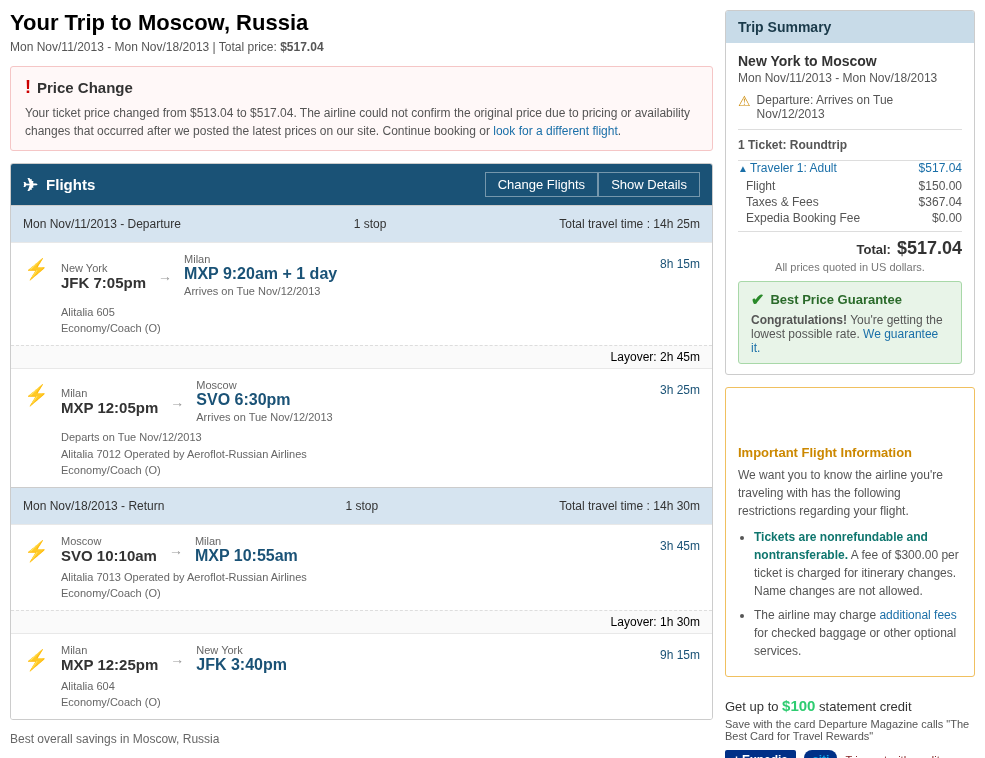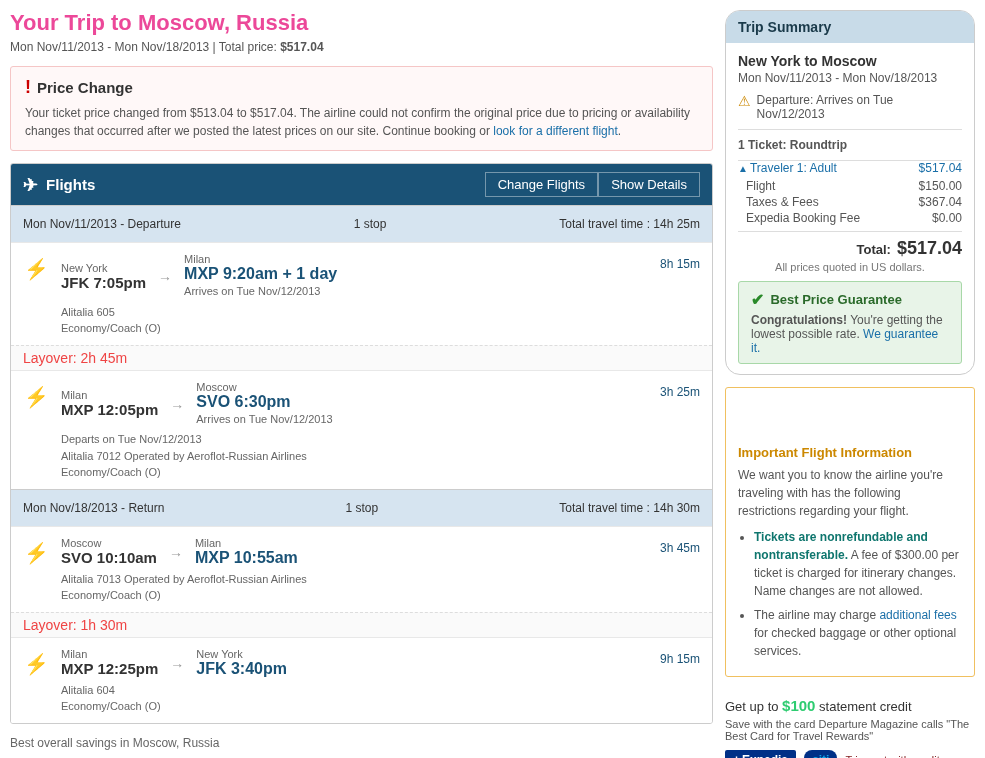--- a/index.html
+++ b/index.html
@@ -2,21 +2,21 @@
 <html><head>
   <meta charset="utf-8">
   <style>
     * { box-sizing: border-box; margin: 0; padding: 0; }
     body { font-family: Arial, sans-serif; font-size: 13px; color: #333; background: #fff; }
     .page-wrapper { display: flex; width: 985px; padding: 10px; gap: 12px; }
     .main-content { flex: 1; min-width: 0; }
     .sidebar { width: 250px; flex-shrink: 0; }
 
     
-    .trip-title { font-size: 22px; color: #ec4899; margin-bottom: 4px; }
+    .trip-title { font-size: 22px; color: #000000; margin-bottom: 4px; }
     .trip-title strong { font-weight: bold; }
     .trip-subtitle { font-size: 12px; color: #555; margin-bottom: 12px; }
     .trip-subtitle strong { font-weight: bold; }
 
     
     .price-change-box { background: #fff8f8; border: 1px solid #f5c6c6; border-radius: 3px; padding: 10px 14px; margin-bottom: 12px; }
     .price-change-title { font-size: 15px; font-weight: bold; color: #333; display: flex; align-items: center; gap: 6px; margin-bottom: 6px; }
     .exclamation-icon { color: #cc0000; font-size: 18px; font-weight: bold; }
     .price-change-text { font-size: 12px; color: #555; line-height: 1.5; }
     .price-change-text a { color: #1a6fa8; text-decoration: none; }
@@ -41,24 +41,24 @@
     .flight-route { display: flex; align-items: center; gap: 12px; margin-bottom: 4px; }
     .origin-block, .dest-block { }
     .city-name { font-size: 11px; color: #666; }
     .flight-time { font-size: 15px; font-weight: bold; color: #333; }
     .dest-time-bold { font-size: 16px; font-weight: bold; color: #1a5276; }
     .arrow { color: #999; font-size: 14px; }
     .flight-info { font-size: 11px; color: #666; line-height: 1.5; }
     .flight-duration { font-size: 12px; color: #1a5276; text-align: right; white-space: nowrap; padding-top: 4px; }
 
     
-    .layover-row { padding: 4px 12px; font-size: 14px; color: #ef4444; border-top: 1px dashed #ddd; background: #fafafa; }
-
-    
-    .sidebar-box { border: 1px solid #ccc; border-radius: 15px; margin-bottom: 12px; overflow: hidden; }
+    .layover-row { text-align: right; padding: 4px 12px; font-size: 12px; color: #000000; border-top: 1px dashed #ddd; background: #fafafa; }
+
+    
+    .sidebar-box { border: 1px solid #ccc; border-radius: 3px; margin-bottom: 12px; overflow: hidden; }
     .sidebar-header { background: #c8dbe8; padding: 8px 12px; font-size: 14px; font-weight: bold; color: #1a3a4a; }
     .sidebar-body { padding: 10px 12px; }
     .sidebar-route { font-size: 14px; font-weight: bold; color: #333; margin-bottom: 2px; }
     .sidebar-dates { font-size: 12px; color: #555; margin-bottom: 8px; }
     .sidebar-warning { display: flex; align-items: flex-start; gap: 6px; font-size: 12px; color: #555; margin-bottom: 8px; padding-bottom: 8px; border-bottom: 1px solid #ddd; }
     .warn-icon { color: #cc8800; font-size: 14px; }
     .sidebar-tickets { font-size: 12px; color: #555; margin-bottom: 0; padding-bottom: 8px; border-bottom: 1px solid #ddd; font-weight: bold; }
     .fee-row { display: flex; justify-content: space-between; font-size: 12px; color: #555; padding-left: 8px; margin-bottom: 2px; }
     .total-row { display: flex; justify-content: flex-end; align-items: baseline; gap: 6px; font-size: 13px; margin-top: 6px; padding-top: 6px; border-top: 1px solid #ddd; }
     .total-label { font-weight: bold; }

